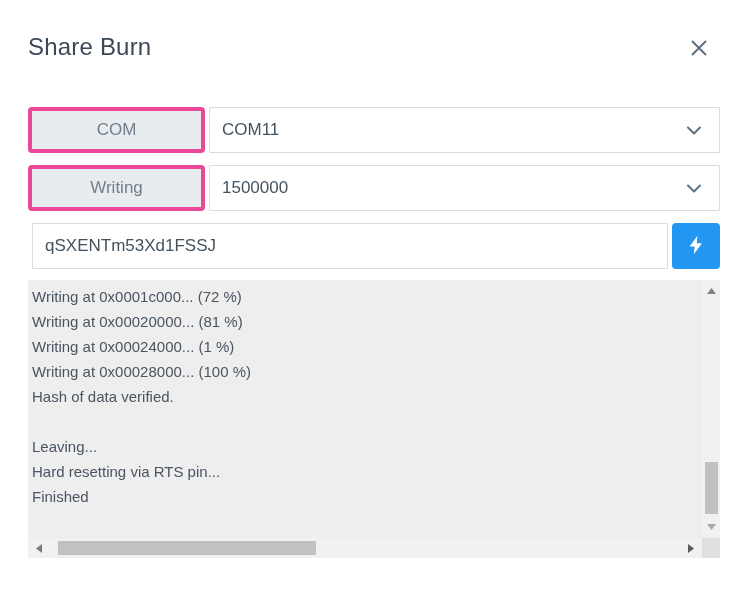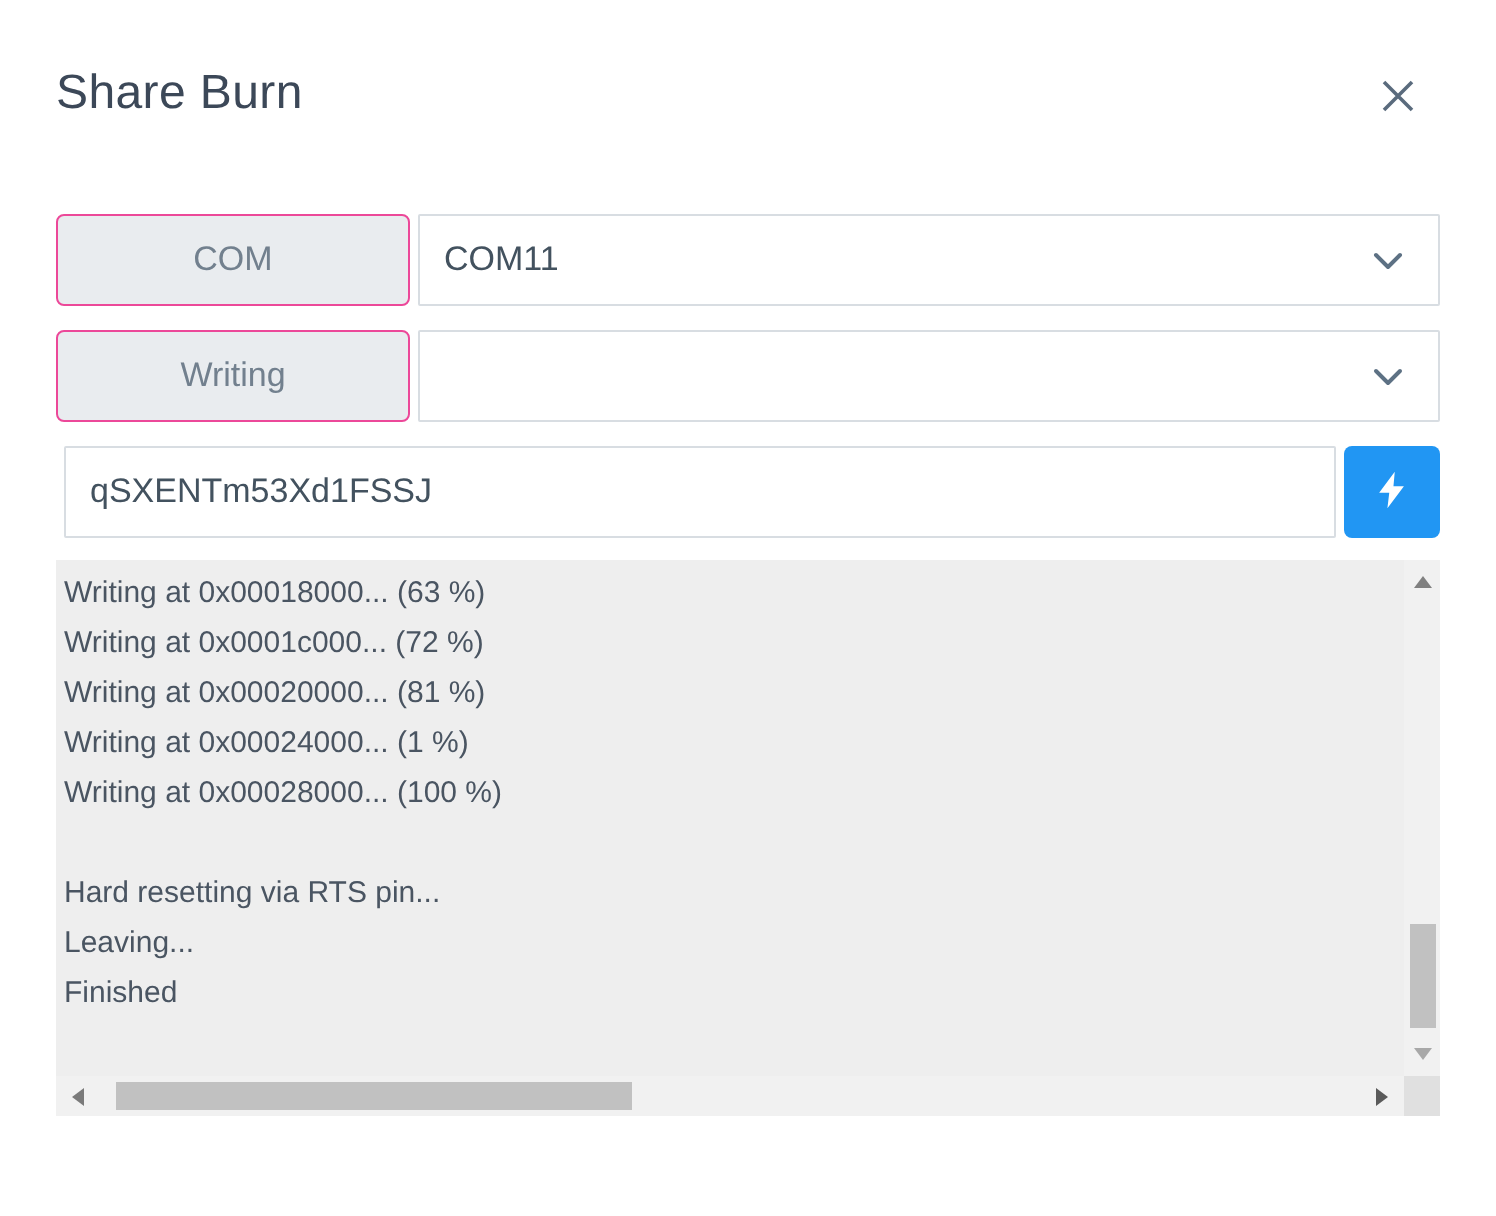--- a/index.html
+++ b/index.html
@@ -50,21 +50,21 @@
   .row {
     position: relative;
     height: 46px;
     margin-bottom: 12px;
     display: flex;
     align-items: stretch;
   }
   .row-label {
     width: 177px;
     background: #e9ecef;
-    border: 1px solid #ec4899;
+    border: 4px solid #ec4899;
     border-radius: 4px;
     display: flex;
     align-items: center;
     justify-content: center;
     font-size: 17px;
     color: #72808e;
     user-select: none;
   }
   .row-control {
     position: relative;
@@ -207,20 +207,21 @@
           <svg width="22" height="22" viewBox="0 0 22 22">
             <path d="M5 8.5 L11 14.5 L17 8.5" stroke="#5d7184" stroke-width="2" fill="none" stroke-linecap="round" stroke-linejoin="round"></path>
           </svg>
         </span>
       </div>
     </div>
 
     <div class="row">
       <div class="row-label">Writing</div>
       <div class="row-control">
+        <span class="row-value">1500000</span>
         <span class="chevron">
           <svg width="22" height="22" viewBox="0 0 22 22">
             <path d="M5 8.5 L11 14.5 L17 8.5" stroke="#5d7184" stroke-width="2" fill="none" stroke-linecap="round" stroke-linejoin="round"></path>
           </svg>
         </span>
       </div>
     </div>
 
     <div class="row">
       <div class="row-control with-btn">
@@ -233,28 +234,28 @@
           </svg>
         </span>
       </button>
     </div>
 
   </div>
 
   <div class="log-panel">
 
     <div class="log-viewport">
-      <div class="log-line">Writing at 0x00018000... (63 %)</div>
       <div class="log-line">Writing at 0x0001c000... (72 %)</div>
       <div class="log-line">Writing at 0x00020000... (81 %)</div>
       <div class="log-line">Writing at 0x00024000... (1 %)</div>
       <div class="log-line">Writing at 0x00028000... (100 %)</div>
+      <div class="log-line">Hash of data verified.</div>
       <div class="log-line blank"></div>
+      <div class="log-line">Leaving...</div>
       <div class="log-line">Hard resetting via RTS pin...</div>
-      <div class="log-line">Leaving...</div>
       <div class="log-line">Finished</div>
     </div>
 
     <div class="vscroll">
       <div class="arrow up">
         <svg width="11" height="8" viewBox="0 0 11 8">
             <path d="M5.5 1 L10 7 L1 7 Z" fill="#808080"></path>
           </svg>
       </div>
       <div class="thumb"></div>

